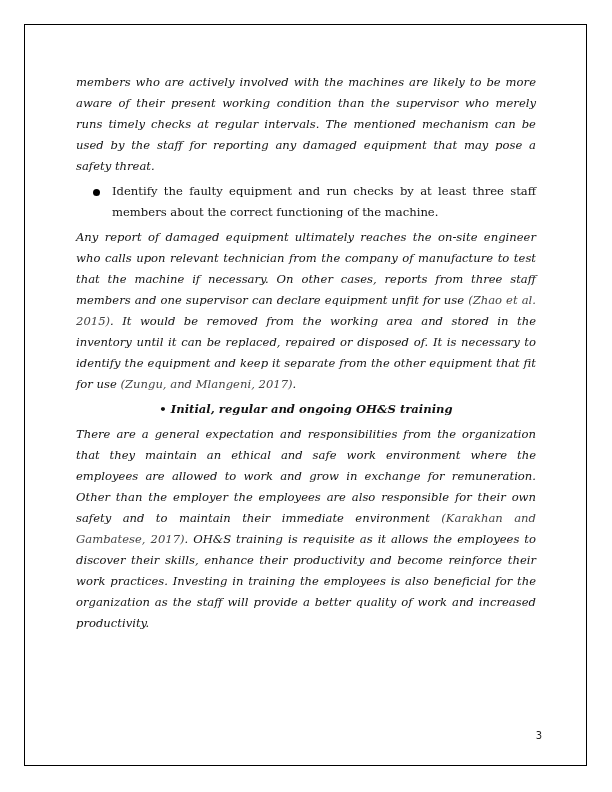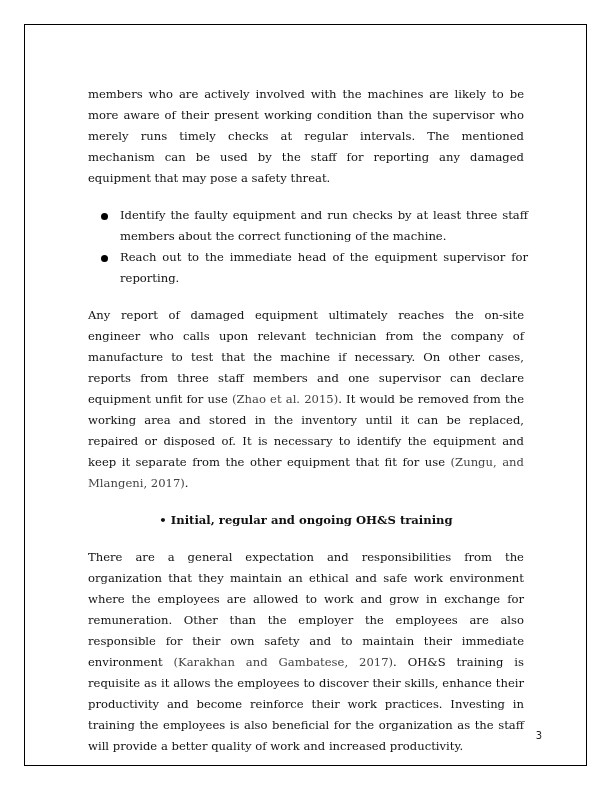--- a/index.html
+++ b/index.html
@@ -6,22 +6,22 @@
   body { width: 612px; height: 792px; position: relative; overflow: hidden; }
   .page-border {
     position: absolute; left: 24px; top: 24px; width: 563px; height: 742px;
     border: 1px solid #000; box-sizing: border-box;
   }
   .content {
     position: absolute; left: 72px; top: 68px; width: 468px;
     font-family: "DejaVu Serif", serif; font-size: 11.6px; line-height: 21px;
     color: #111; text-align: justify;
   }
-  .content p { margin: 16px; }
-  .bullets { list-style: none; margin: 12px; padding: 0; }
+  .content p { margin: 4px; font-style: italic; }
+  .bullets { list-style: none; margin: 4px; padding: 0; }
   .bullets li { position: relative; padding-left: 36px; }
   .bullets li .dot {
     position: absolute; left: 17px; top: 8px; width: 7px; height: 7px;
     border-radius: 50%; background: #000;
   }
   .cite { color: #444; }
   .heading { font-weight: bold; text-align: center; }
   .page-number {
     position: absolute; left: 530px; top: 730px; width: 12px;
     font-family: "DejaVu Sans", sans-serif; font-size: 10px; color: #222; text-align: right;
@@ -33,24 +33,20 @@
 <div class="page-border"></div>
 
 <div class="content">
   <p>members who are actively involved with the machines are likely to be more aware of their present working condition than the supervisor who merely runs timely checks at regular intervals. The mentioned mechanism can be used by the staff for reporting any damaged equipment that may pose a safety threat.</p>
 
   <ul class="bullets">
     <li>
       <span class="dot"></span>
       <span>Identify the faulty equipment and run checks by at least three staff members about the correct functioning of the machine.</span>
     </li>
-    <li>
-      <span class="dot"></span>
-      <span>Reach out to the immediate head of the equipment supervisor for reporting.</span>
-    </li>
   </ul>
 
   <p><span>Any report of damaged equipment ultimately reaches the on-site engineer who calls upon relevant technician from the company of manufacture to test that the machine if necessary. On other cases, reports from three staff members and one supervisor can declare equipment unfit for use </span><span class="cite">(Zhao et al. 2015)</span><span>. It would be removed from the working area and stored in the inventory until it can be replaced, repaired or disposed of. It is necessary to identify the equipment and keep it separate from the other equipment that fit for use </span><span class="cite">(Zungu, and Mlangeni, 2017)</span><span>.</span></p>
 
   <p class="heading">• Initial, regular and ongoing OH&amp;S training</p>
 
   <p><span>There are a general expectation and responsibilities from the organization that they maintain an ethical and safe work environment where the employees are allowed to work and grow in exchange for remuneration. Other than the employer the employees are also responsible for their own safety and to maintain their immediate environment </span><span class="cite">(Karakhan and Gambatese, 2017)</span><span>. OH&amp;S training is requisite as it allows the employees to discover their skills, enhance their productivity and become reinforce their work practices. Investing in training the employees is also beneficial for the organization as the staff will provide a better quality of work and increased productivity.</span></p>
 </div>
 
 <div class="page-number">3</div>

